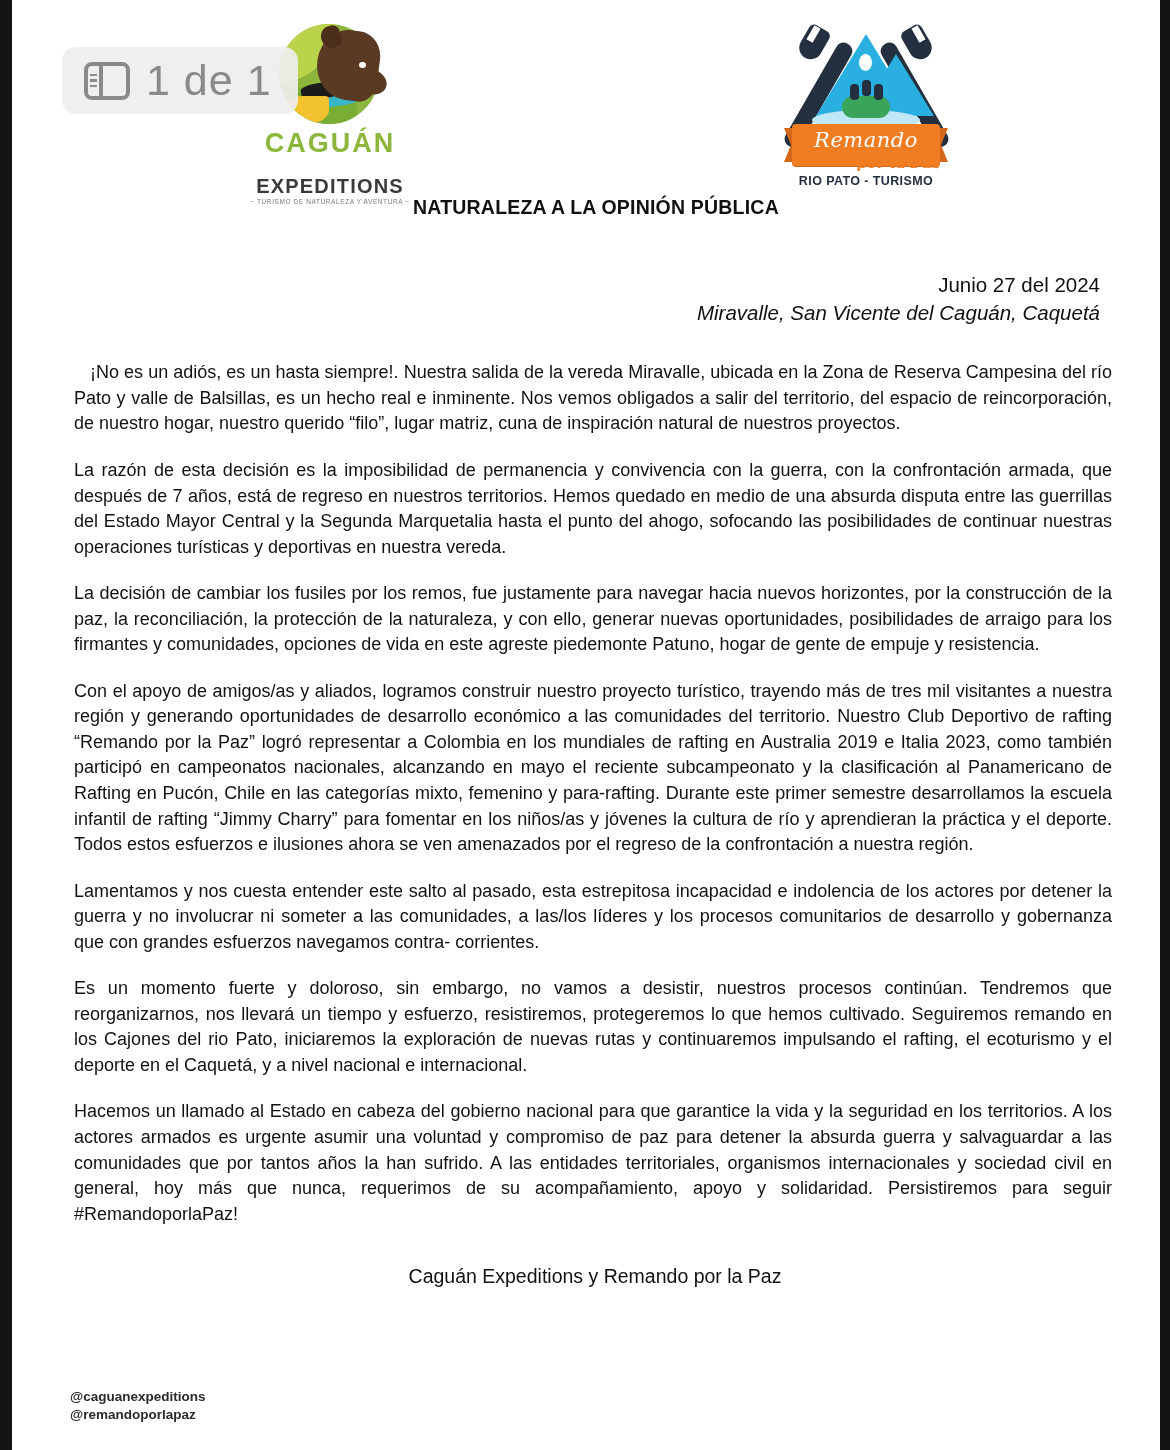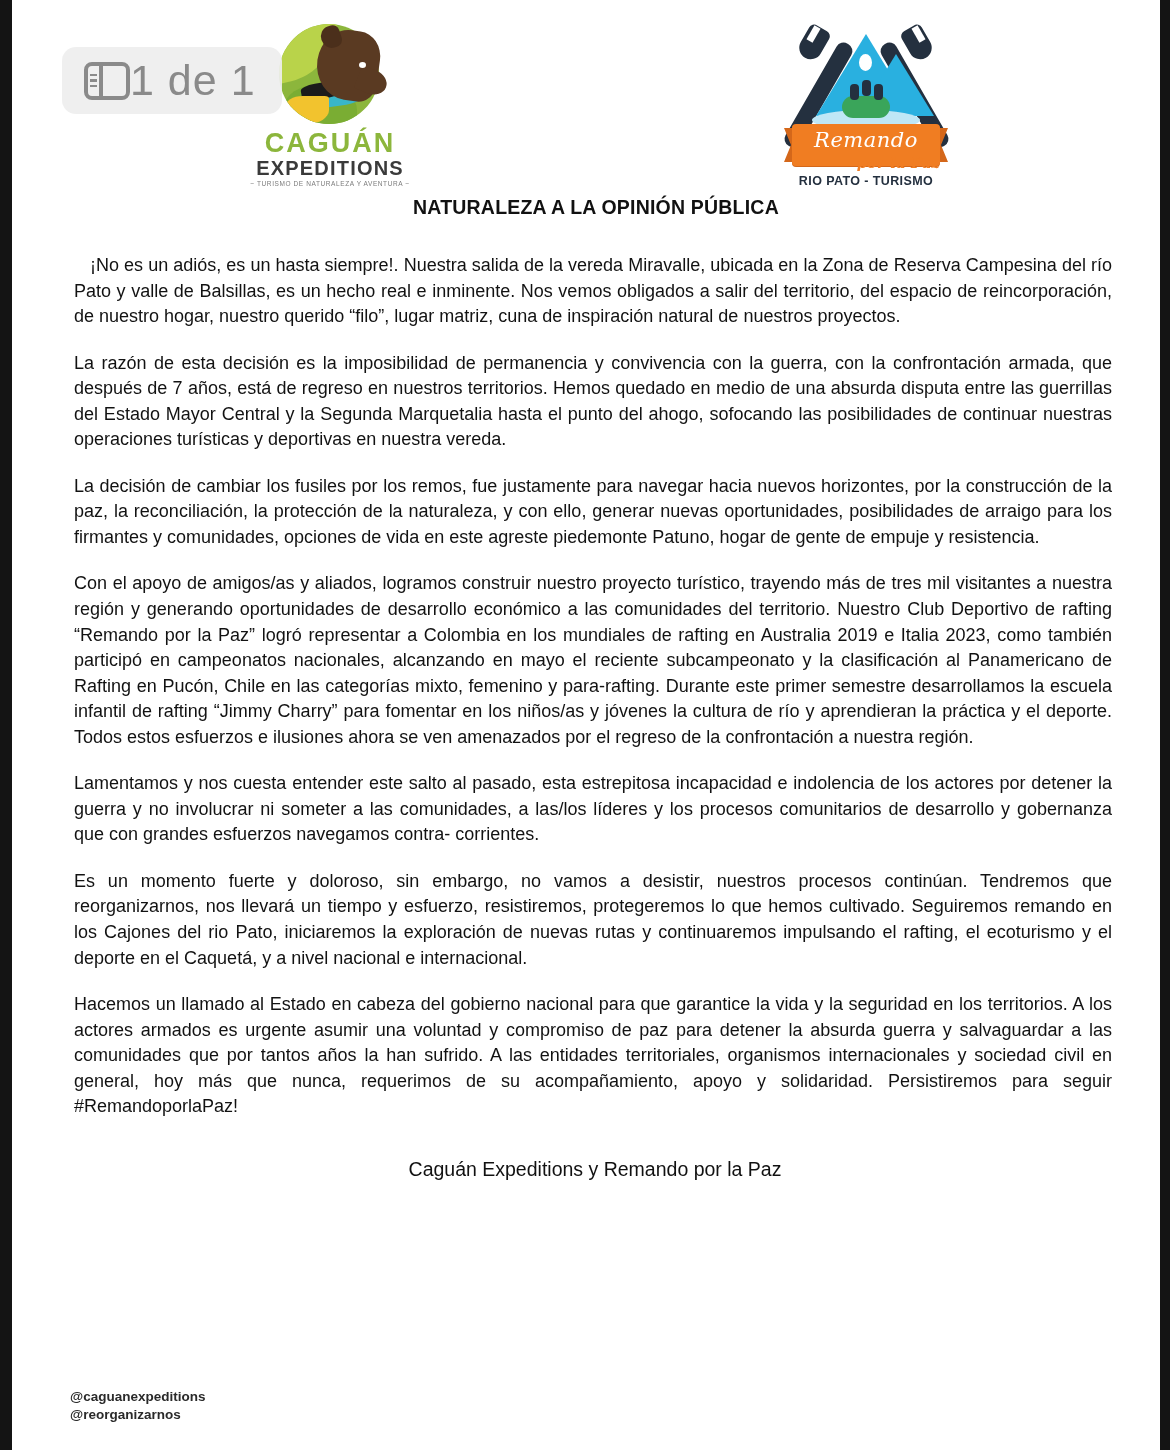--- a/index.html
+++ b/index.html
@@ -155,21 +155,21 @@
   }
   .caguan-name {
     color: #8cb63c;
     font-size: 27px;
     letter-spacing: 2px;
   }
   .caguan-sub {
     color: #3a3a3a;
     font-size: 20px;
     letter-spacing: 1.2px;
-    margin-top: 1px;
+    margin-top: 19px;
   }
   .caguan-tag {
     color: #7b7b7b;
     font-size: 6.5px;
     letter-spacing: 0.6px;
     margin-top: 3px;
     font-weight: normal;
   }
 
   .logo-right {
@@ -382,20 +382,21 @@
     font-weight: bold;
   }
 
   
   .page-badge {
     position: absolute;
     left: 62px;
     top: 47px;
     display: flex;
     align-items: center;
+    gap: 16px;
     padding: 12px 26px 12px 22px;
     background: rgba(238,238,238,0.92);
     border-radius: 14px;
     z-index: 20;
   }
   .page-badge .badge-label {
     font-size: 43px;
     color: #8a8a8a;
     letter-spacing: 1px;
     line-height: 1;
@@ -479,36 +480,40 @@
           <div class="ribbon-text1">Remando</div>
           <div class="ribbon-text2">por la Paz</div>
           <div class="remando-footer">RIO PATO - TURISMO</div>
         </div>
       </div>
 
     </div>
 
     <div class="doc-title">NATURALEZA A LA OPINIÓN PÚBLICA</div>
 
+    <div class="dateline">
+      <div class="date">Junio 27 del 2024</div>
+      <div class="place">Miravalle, San Vicente del Caguán, Caquetá</div>
+    </div>
 
     <div class="body-copy">
       <p class="first">¡No es un adiós, es un hasta siempre!. Nuestra salida de la vereda Miravalle, ubicada en la Zona de Reserva Campesina del río Pato y valle de Balsillas, es un hecho real e inminente. Nos vemos obligados a salir del territorio, del espacio de reincorporación, de nuestro hogar, nuestro querido “filo”, lugar matriz, cuna de inspiración natural de nuestros proyectos.</p>
       <p>La razón de esta decisión es la imposibilidad de permanencia y convivencia con la guerra, con la confrontación armada, que después de 7 años, está de regreso en nuestros territorios. Hemos quedado en medio de una absurda disputa entre las guerrillas del Estado Mayor Central y la Segunda Marquetalia hasta el punto del ahogo, sofocando las posibilidades de continuar nuestras operaciones turísticas y deportivas en nuestra vereda.</p>
       <p>La decisión de cambiar los fusiles por los remos, fue justamente para navegar hacia nuevos horizontes, por la construcción de la paz, la reconciliación, la protección de la naturaleza, y con ello, generar nuevas oportunidades, posibilidades de arraigo para los firmantes y comunidades, opciones de vida en este agreste piedemonte Patuno, hogar de gente de empuje y resistencia.</p>
       <p>Con el apoyo de amigos/as y aliados, logramos construir nuestro proyecto turístico, trayendo más de tres mil visitantes a nuestra región y generando oportunidades de desarrollo económico a las comunidades del territorio. Nuestro Club Deportivo de rafting “Remando por la Paz” logró representar a Colombia en los mundiales de rafting en Australia 2019 e Italia 2023, como también participó en campeonatos nacionales, alcanzando en mayo el reciente subcampeonato y la clasificación al Panamericano de Rafting en Pucón, Chile en las categorías mixto, femenino y para-rafting. Durante este primer semestre desarrollamos la escuela infantil de rafting “Jimmy Charry” para fomentar en los niños/as y jóvenes la cultura de río y aprendieran la práctica y el deporte. Todos estos esfuerzos e ilusiones ahora se ven amenazados por el regreso de la confrontación a nuestra región.</p>
       <p>Lamentamos y nos cuesta entender este salto al pasado, esta estrepitosa incapacidad e indolencia de los actores por detener la guerra y no involucrar ni someter a las comunidades, a las/los líderes y los procesos comunitarios de desarrollo y gobernanza que con grandes esfuerzos navegamos contra- corrientes.</p>
       <p>Es un momento fuerte y doloroso, sin embargo, no vamos a desistir, nuestros procesos continúan. Tendremos que reorganizarnos, nos llevará un tiempo y esfuerzo, resistiremos, protegeremos lo que hemos cultivado. Seguiremos remando en los Cajones del rio Pato, iniciaremos la exploración de nuevas rutas y continuaremos impulsando el rafting, el ecoturismo y el deporte en el Caquetá, y a nivel nacional e internacional.</p>
       <p>Hacemos un llamado al Estado en cabeza del gobierno nacional para que garantice la vida y la seguridad en los territorios. A los actores armados es urgente asumir una voluntad y compromiso de paz para detener la absurda guerra y salvaguardar a las comunidades que por tantos años la han sufrido. A las entidades territoriales, organismos internacionales y sociedad civil en general, hoy más que nunca, requerimos de su acompañamiento, apoyo y solidaridad. Persistiremos para seguir #RemandoporlaPaz!</p>
     </div>
 
     <div class="signature">Caguán Expeditions y Remando por la Paz</div>
 
     <div class="handles">
       <div>@caguanexpeditions</div>
-      <div>@reorganizarnos</div>
+      <div>@remandoporlapaz</div>
     </div>
 
   </div>
 
   <div class="page-badge">
     <span class="sidebar-icon">
       <span class="pane-left">
           <i></i>
           <i></i>
           <i></i>

